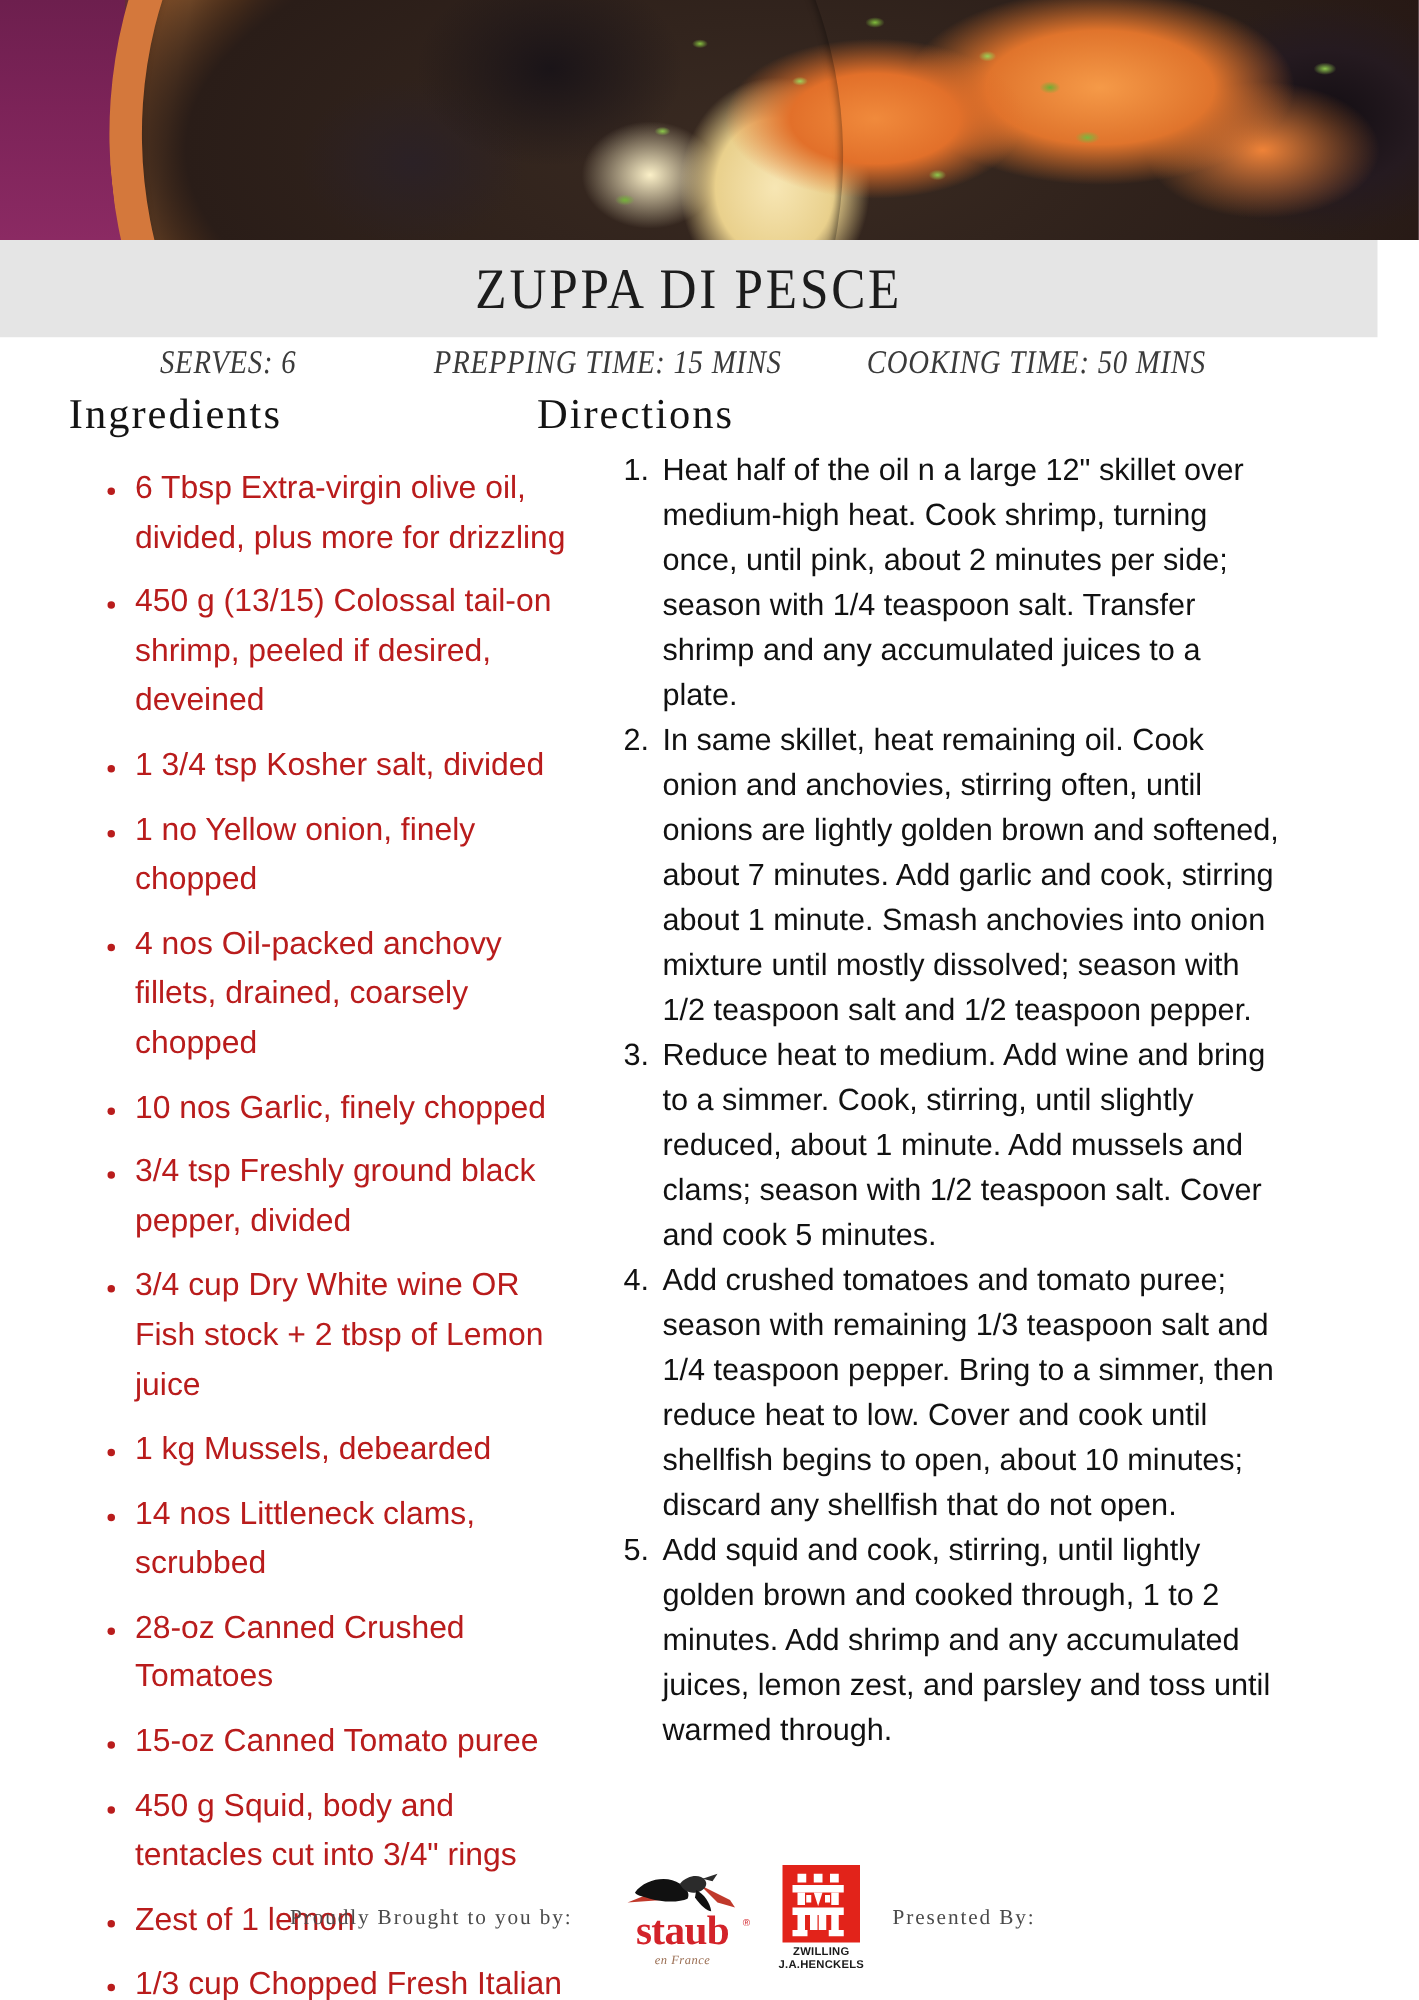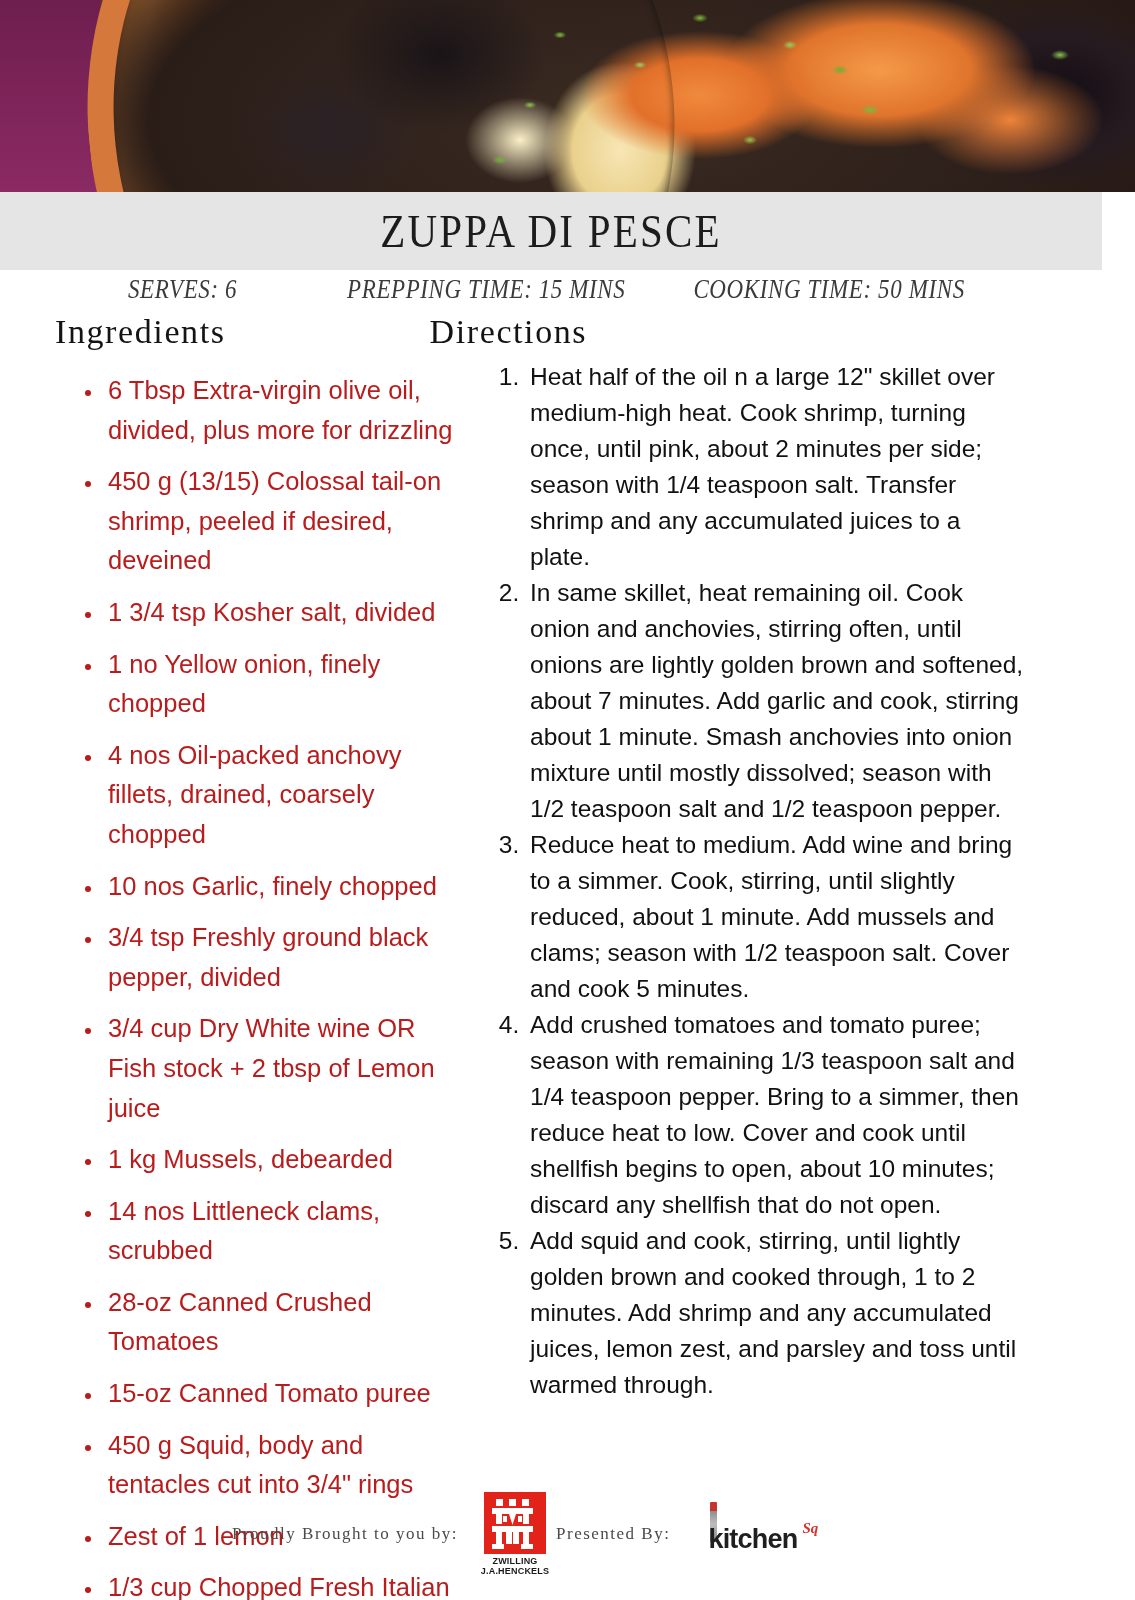--- a/index.html
+++ b/index.html
@@ -180,21 +180,21 @@
     align-items: flex-end;
   }
   .footer-label {
     font-family: "Liberation Serif", serif;
     font-size: 17px;
     color: #4a4a4a;
     letter-spacing: 1.5px;
     white-space: nowrap;
   }
   .brought-label { margin-left: 232px; margin-bottom: 42px; }
-  .presented-label { margin-left: 10px; margin-bottom: 42px; }
+  .presented-label { margin-left: 26px; margin-bottom: 42px; }
 
   
   .staub-logo {
     position: relative;
     width: 108px;
     height: 86px;
     margin-left: 34px;
     margin-bottom: 6px;
   }
   .staub-bird {
@@ -348,20 +348,33 @@
       <li>Add squid and cook, stirring, until lightly golden brown and cooked through, 1 to 2 minutes. Add shrimp and any accumulated juices, lemon zest, and parsley and toss until warmed through.</li>
     </ol>
   </div>
 
 </div>
 
 <div class="footer">
 
   <div class="footer-label brought-label">Proudly Brought to you by:</div>
 
+  <div class="staub-logo">
+    <svg class="staub-bird" viewBox="0 0 92 36">
+      <path d="M2 24 L22 16 L34 17 L30 22 Z" fill="#c0392b"></path>
+      <path d="M60 10 L84 22 L88 28 L74 24 Z" fill="#c0392b"></path>
+      <path d="M8 16 C16 5, 34 2, 44 9 C50 13, 52 17, 50 21 C44 24, 30 24, 20 21 C13 19, 9 18, 8 16 Z" fill="#111111"></path>
+      <path d="M44 9 C50 2, 60 1, 64 6 C67 10, 63 15, 57 16 C51 17, 46 14, 44 9 Z" fill="#2b2b2b"></path>
+      <path d="M57 14 C63 17, 68 24, 69 31 C66 31, 60 26, 56 20 Z" fill="#111111"></path>
+      <path d="M62 5 L74 1 L70 7 Z" fill="#2b2b2b"></path>
+    </svg>
+    <div class="staub-word">staub</div>
+    <div class="staub-reg">®</div>
+    <div class="staub-sub">en France</div>
+  </div>
 
   <div class="zwilling-logo">
     <div class="zw-square"></div>
     <svg class="zw-figs" width="62" height="62" viewBox="0 0 62 62">
       <g fill="#ffffff">
         <rect x="12" y="7" width="7" height="7"></rect>
         <rect x="25" y="7" width="7" height="7"></rect>
         <rect x="38" y="7" width="7" height="7"></rect>
         <rect x="8" y="16" width="41" height="6"></rect>
         <rect x="12" y="22" width="6" height="10"></rect>
@@ -379,19 +392,14 @@
       </g>
     </svg>
     <div class="zw-text">
       <div>ZWILLING</div>
       <div>J.A.HENCKELS</div>
     </div>
   </div>
 
   <div class="footer-label presented-label">Presented By:</div>
 
-  <div class="kitchensq-logo">
-    <div class="ks-knife"></div>
-    <div class="ks-word">kitchen</div>
-    <div class="ks-sq">Sq</div>
-  </div>
 
 </div>
 
 </body></html>

